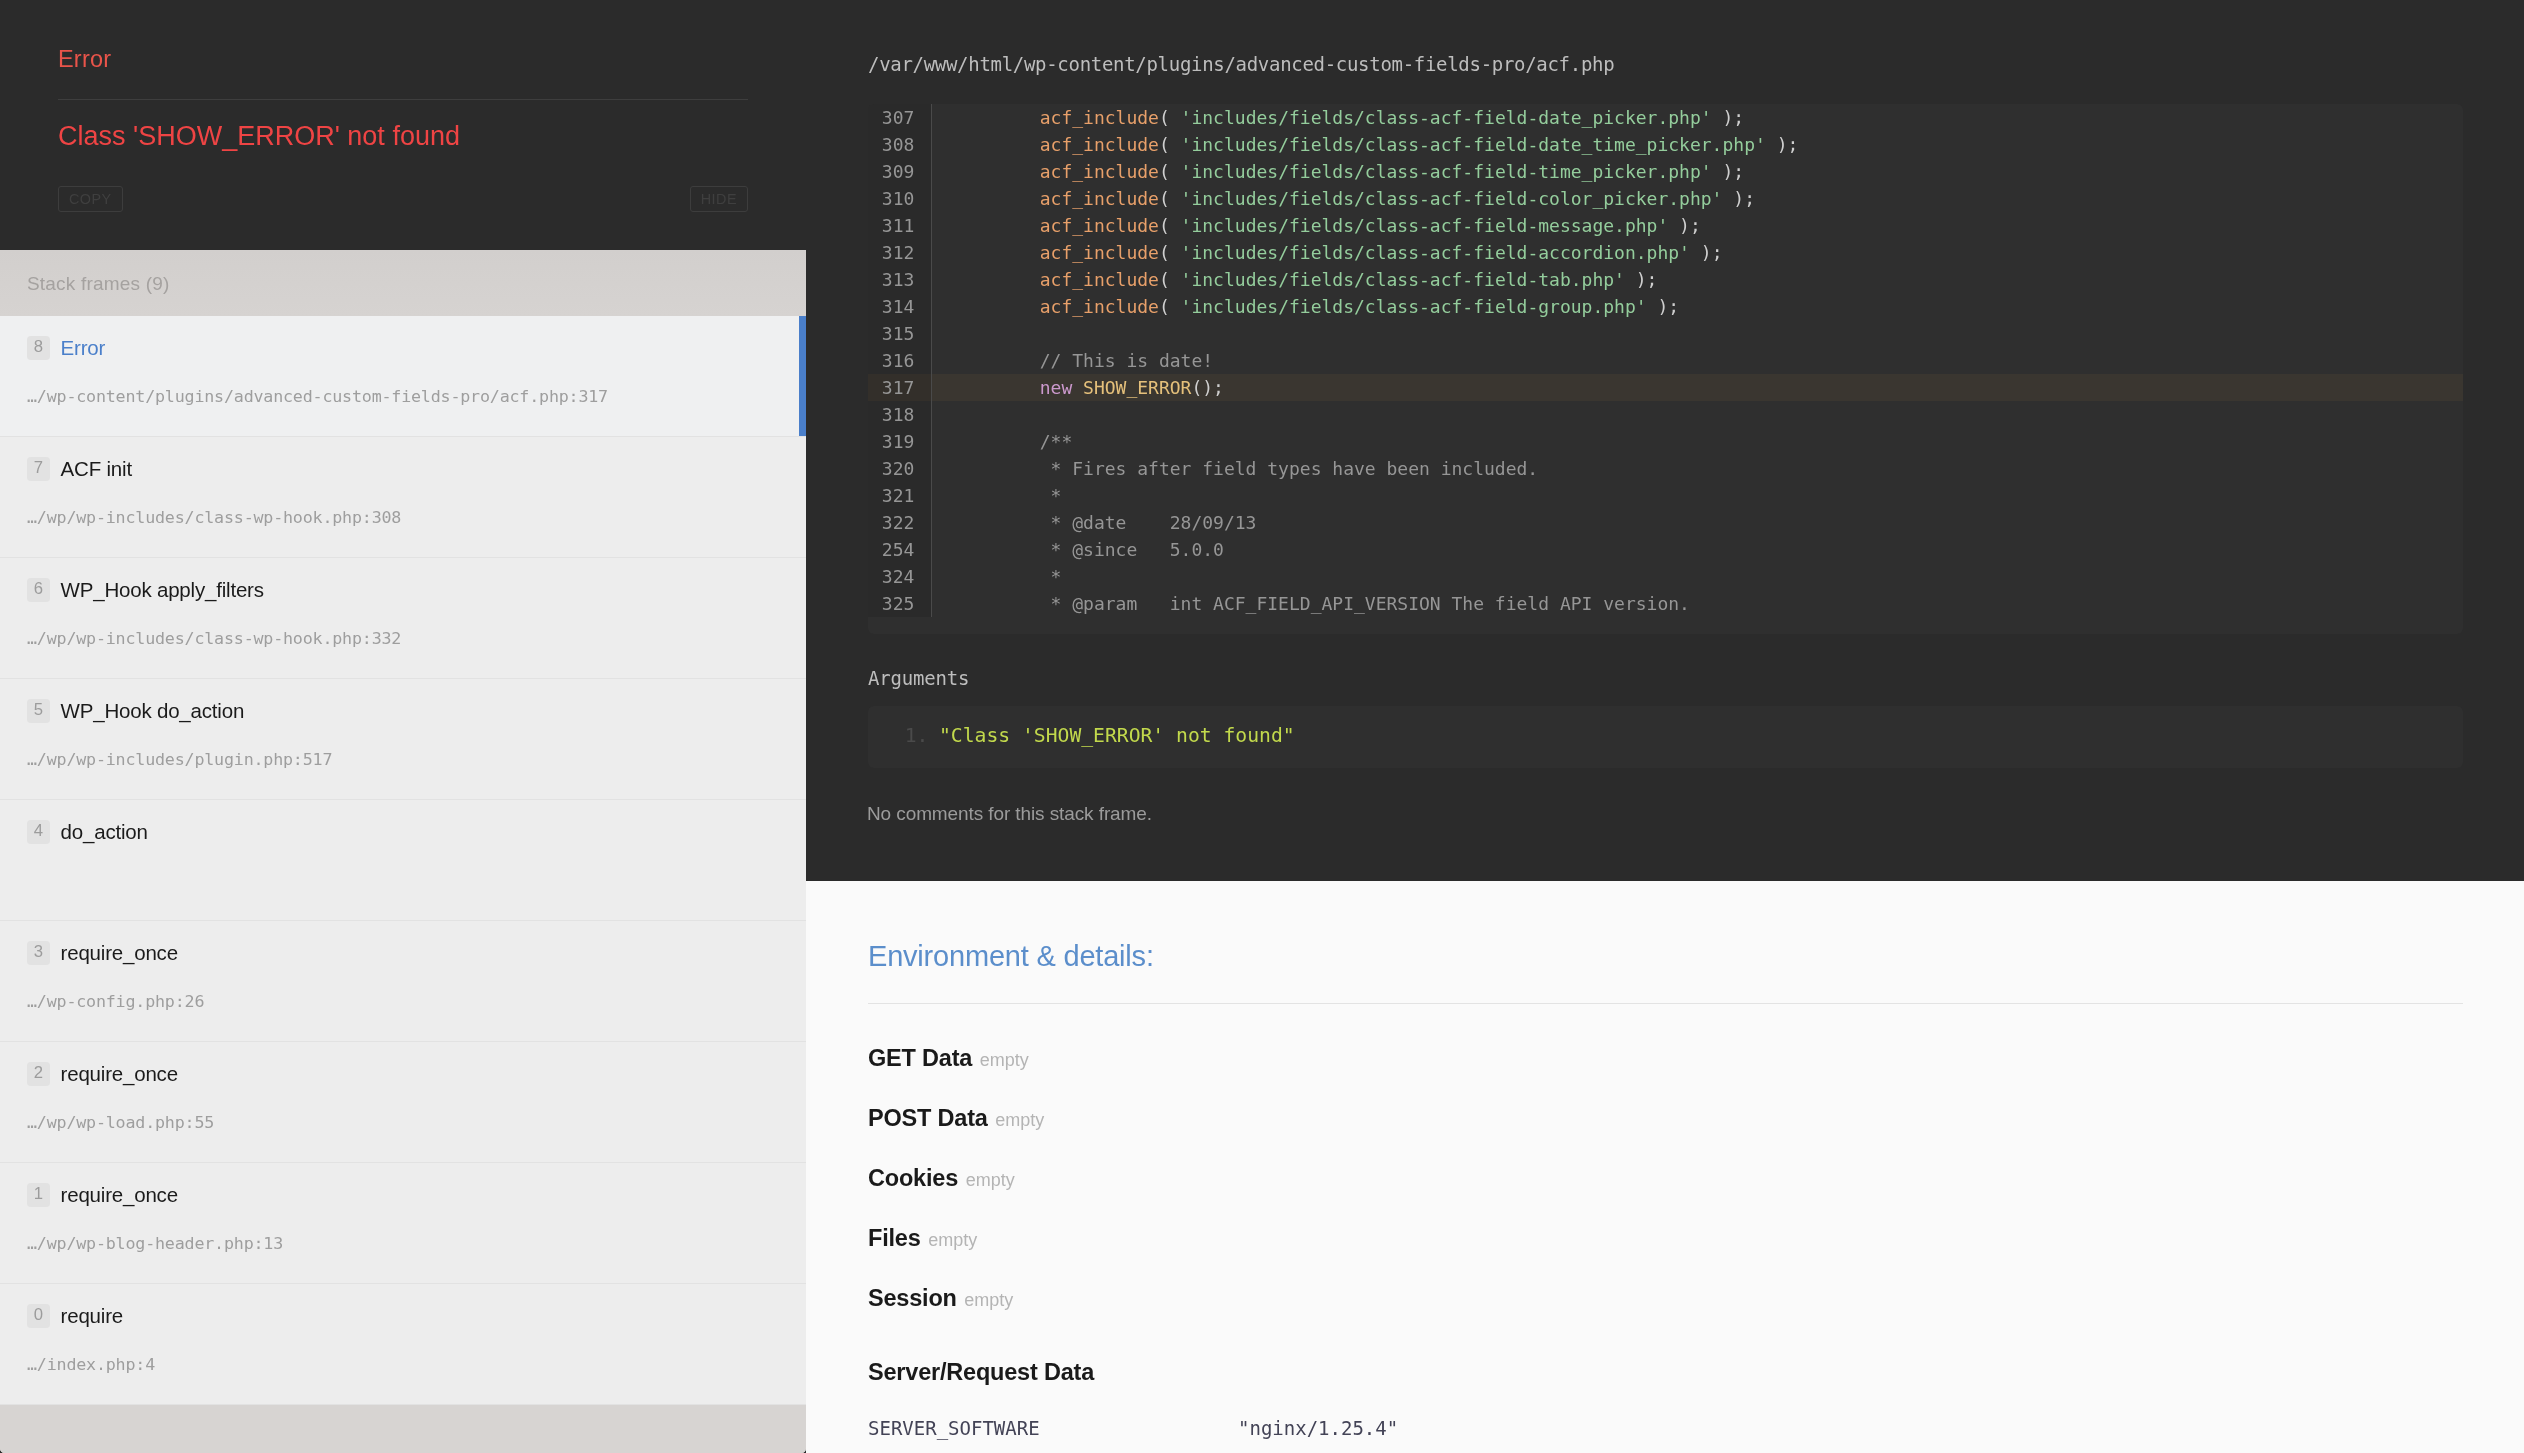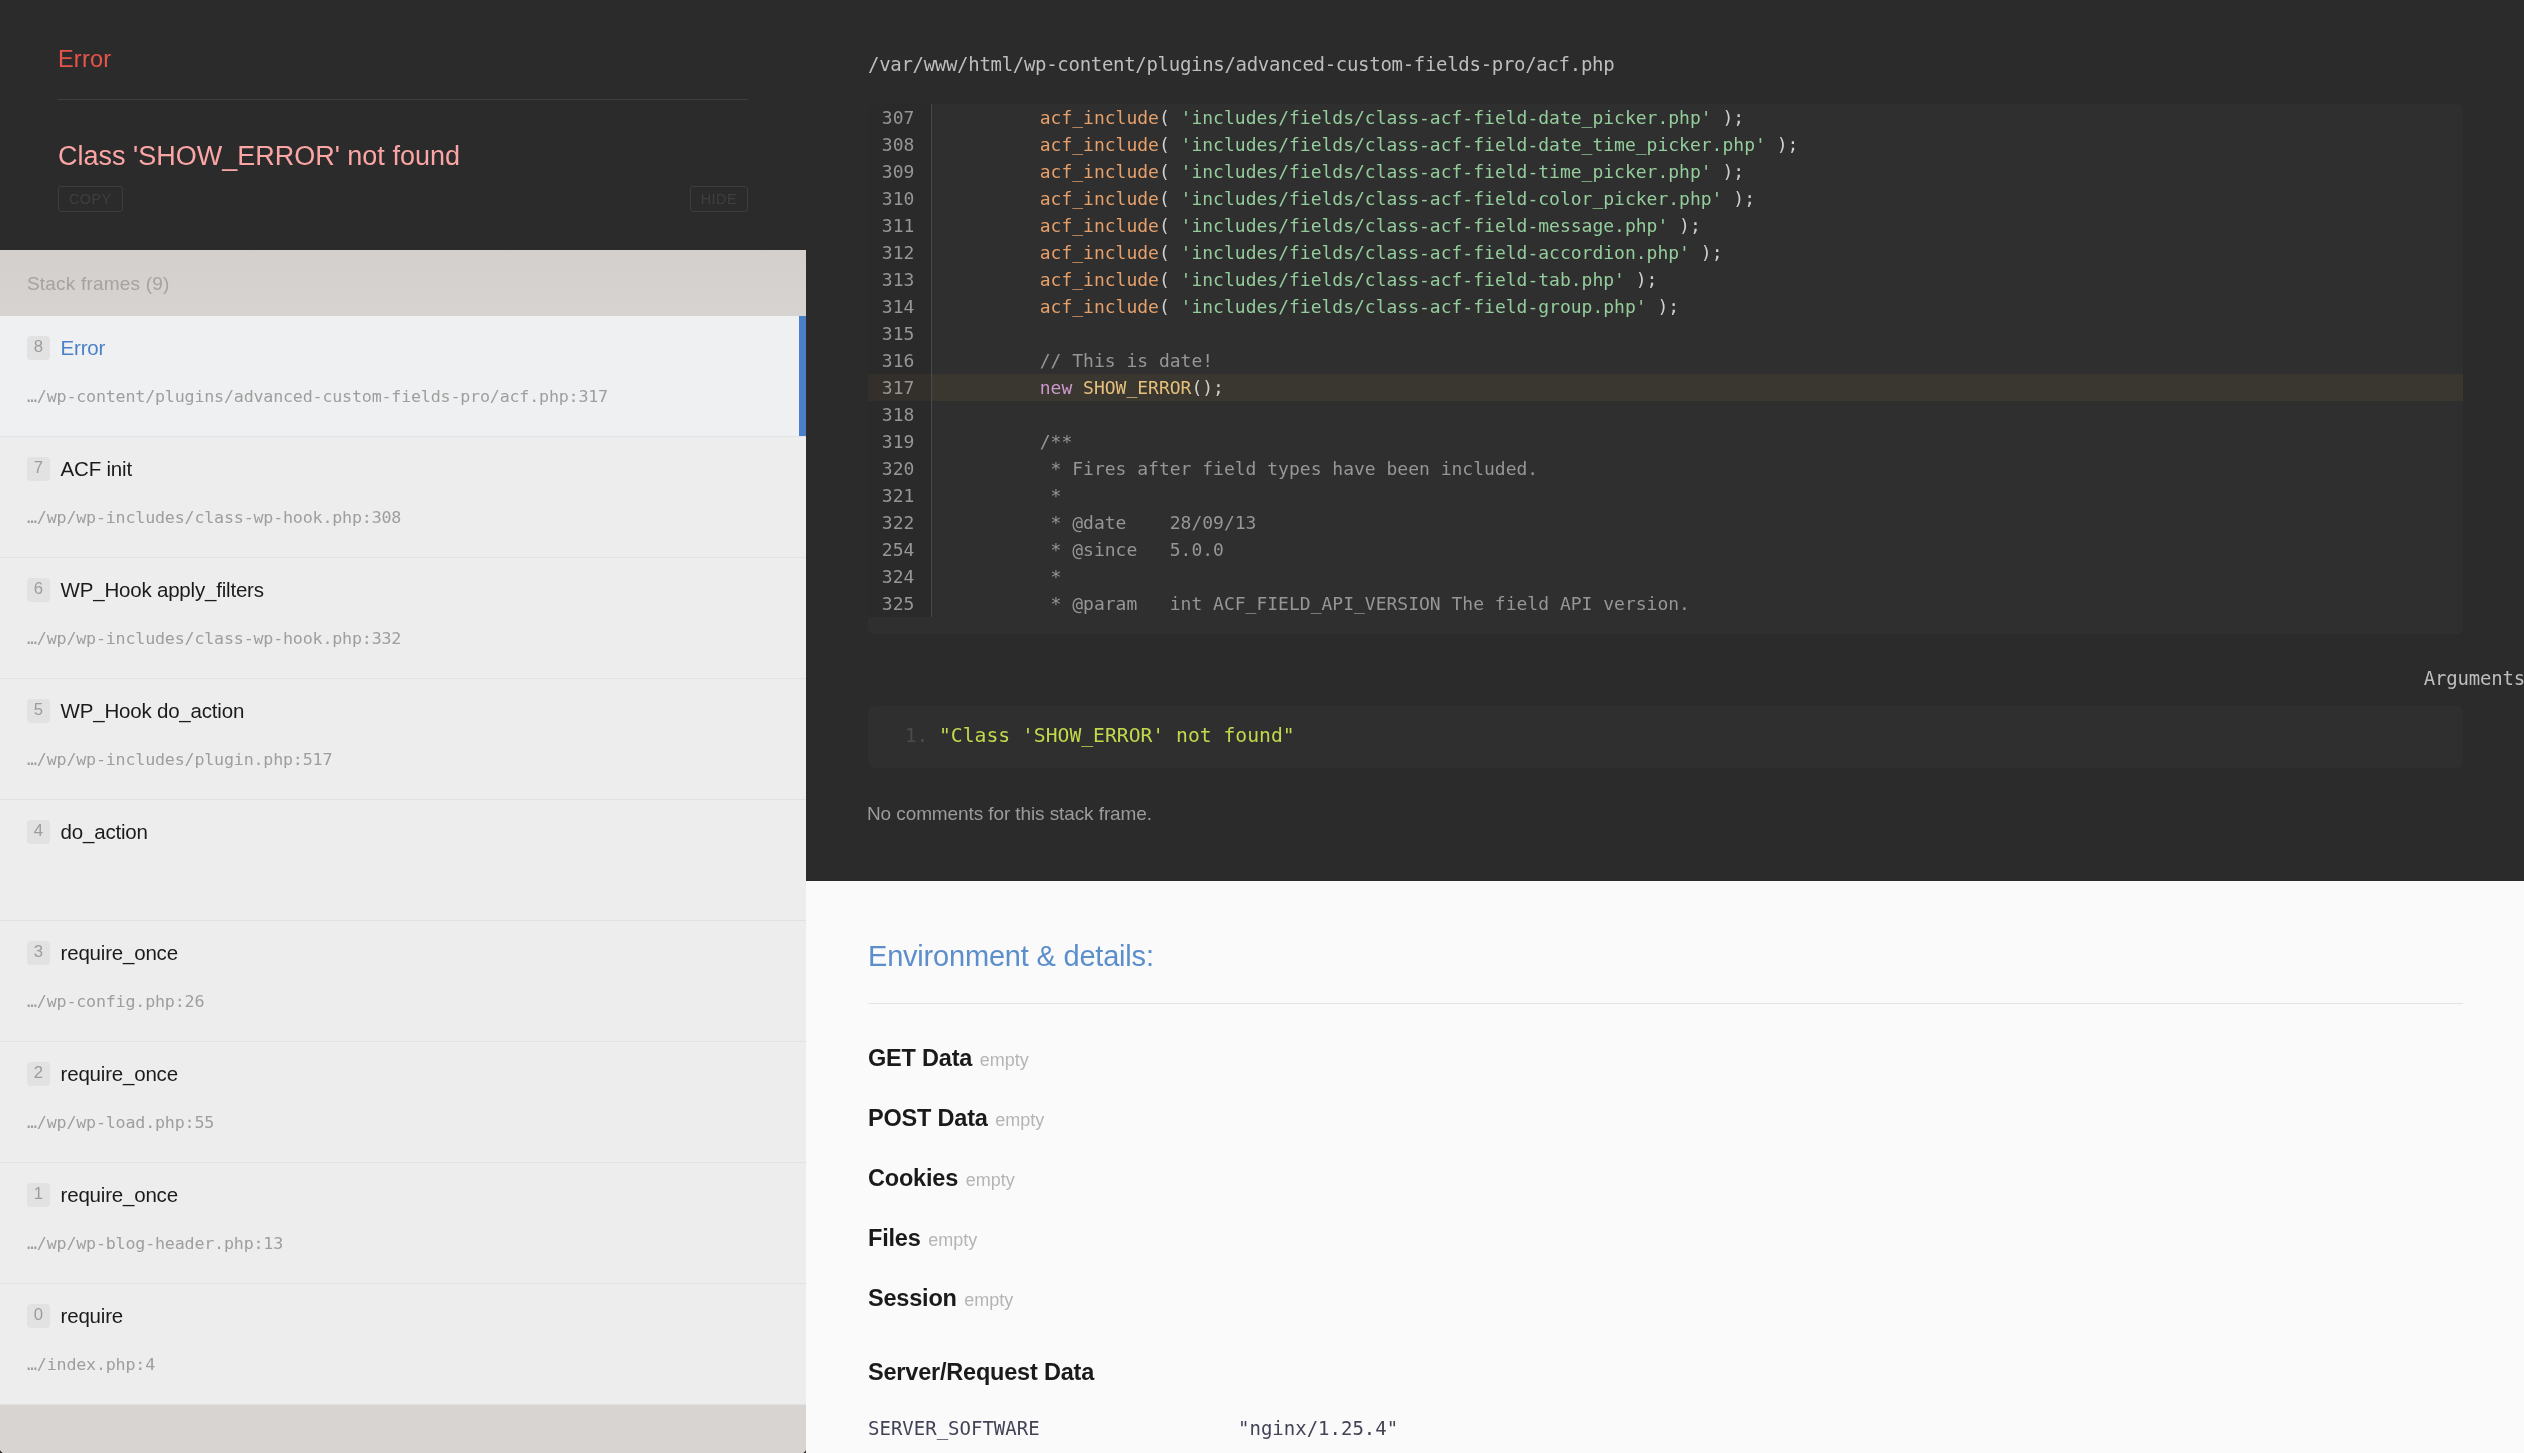--- a/index.html
+++ b/index.html
@@ -30,22 +30,22 @@
     font-size: 23.5px;
     line-height: 1.1;
     letter-spacing: 0.2px;
   }
   .exc-rule {
     margin-top: 26px;
     border-top: 0.8px solid #3e3e3e;
     height: 0.8px;
   }
   .exc-message {
-    margin-top: 40px;
-    color: #fca5a5;
+    margin-top: 20px;
+    color: #ef4444;
     font-size: 27px;
     line-height: 1.25;
     font-weight: 400;
     word-wrap: break-word;
   }
   .exc-actions {
     position: absolute;
     left: 58px; right: 58px;
     top: 186px;
     display: flex; justify-content: space-between; align-items: center;
@@ -192,21 +192,20 @@
   .tk-cmt  { color: #969696; }
   .tk-kw   { color: #cc99cd; }
   .tk-cls  { color: #e5c07b; }
 
   .args-title {
     color: #bdbdbd;
     font-family: "DejaVu Sans Mono", monospace;
     font-size: 19px;
     padding: 33px 0 0 62px;
     letter-spacing: -0.2px;
-    text-align: right;
   }
   .args-box {
     margin: 16.7px 62px 0 62px;
     background: #2f2f2f;
     border-radius: 6px;
     padding: 16.7px 0 18px 0;
   }
   .arg-row {
     display: flex;
     font-family: "DejaVu Sans Mono", monospace;

